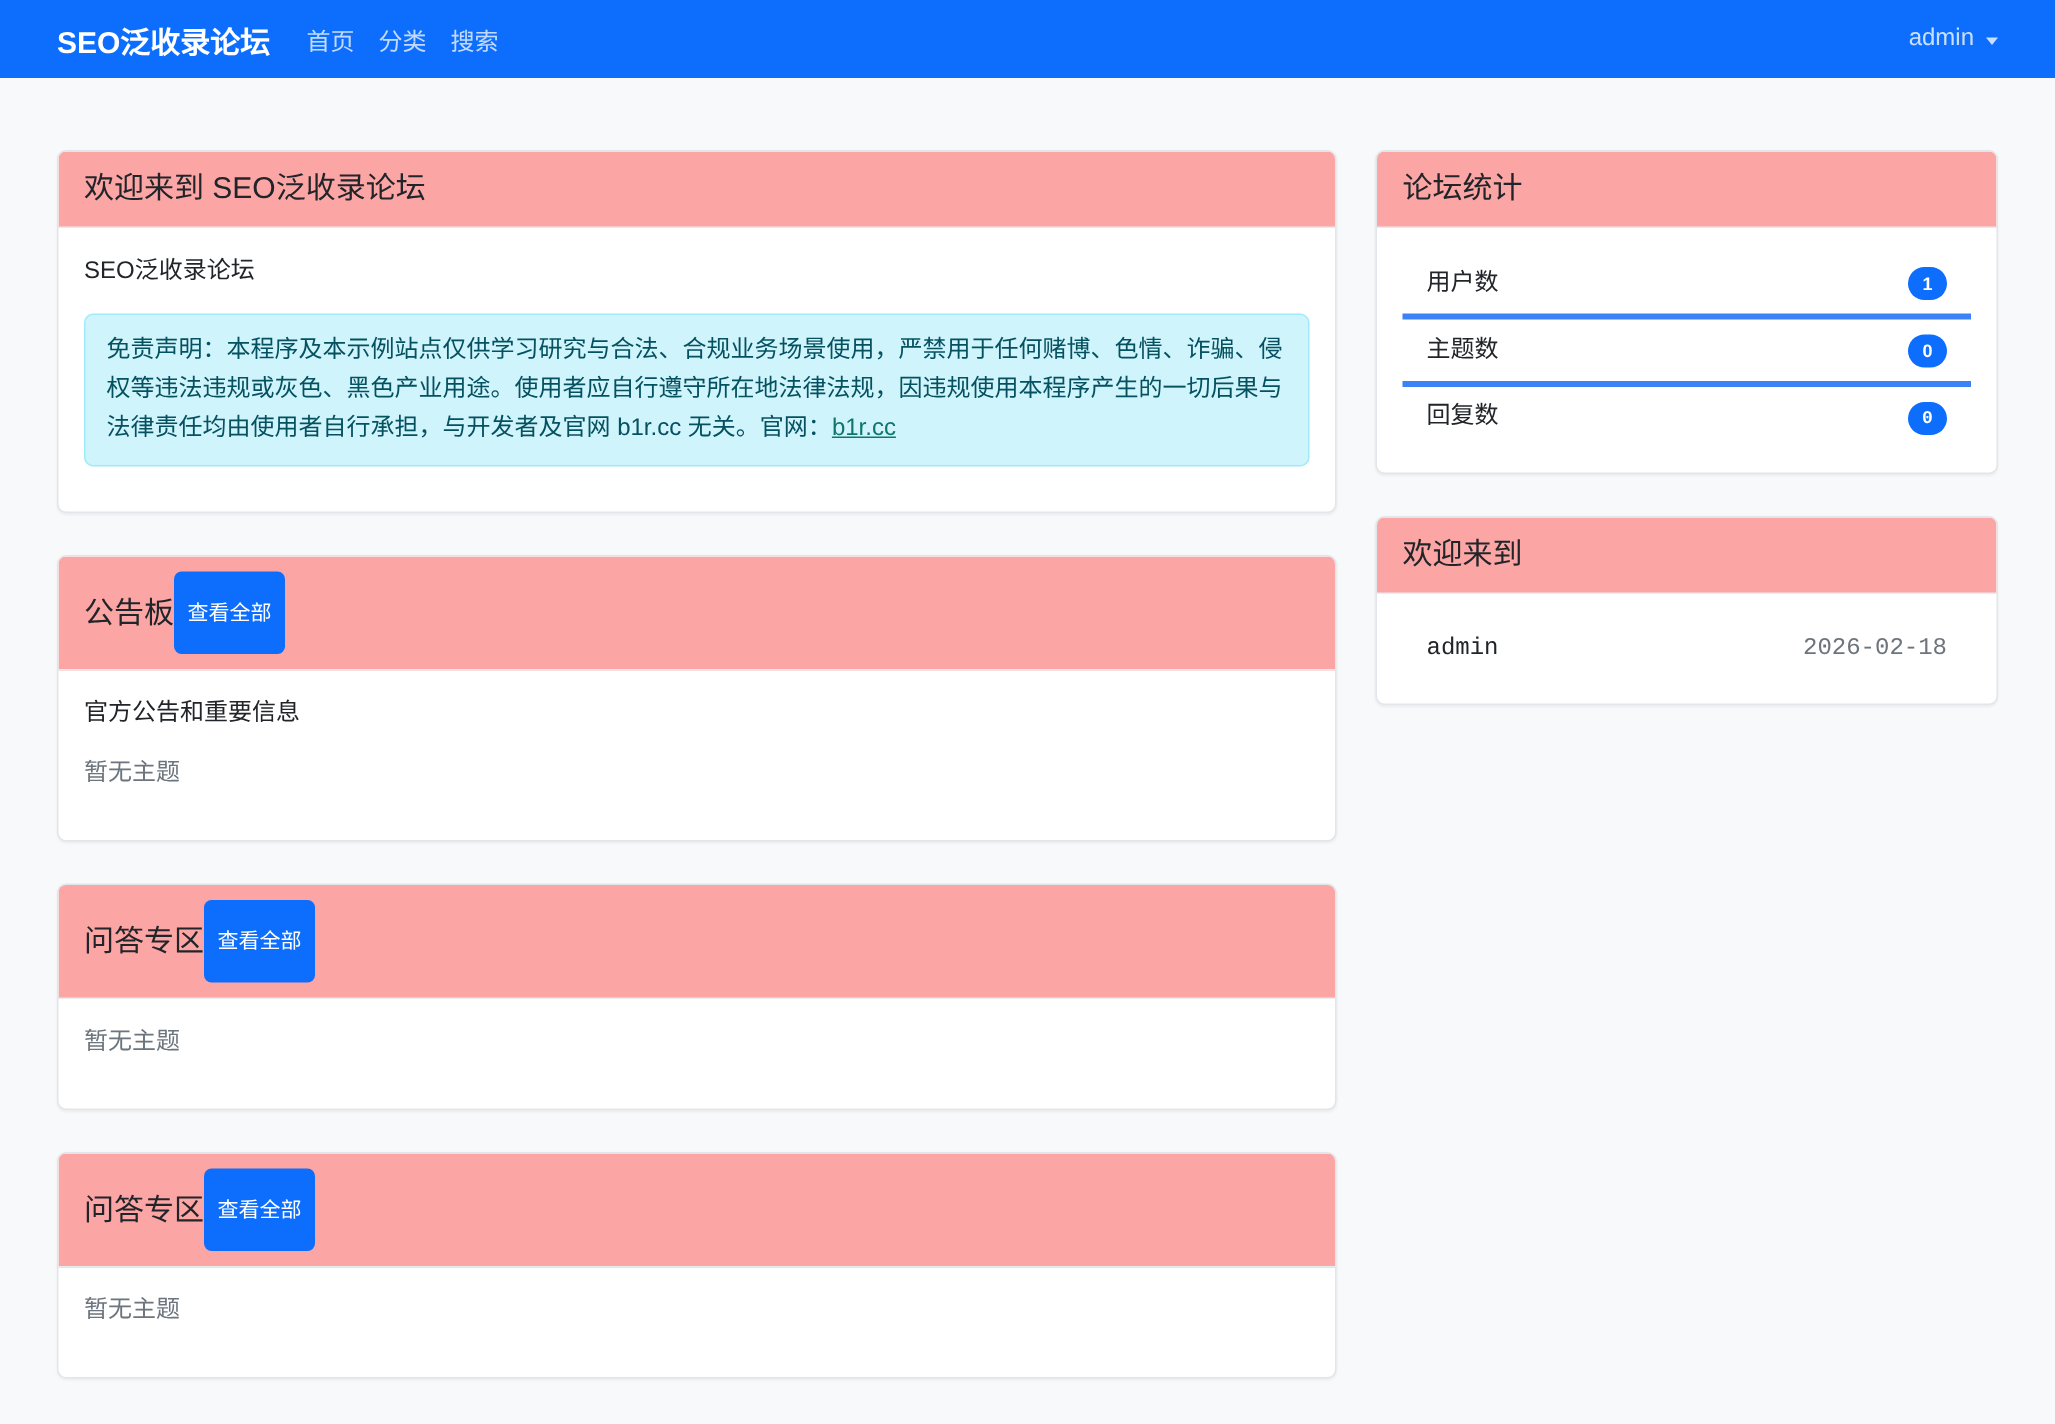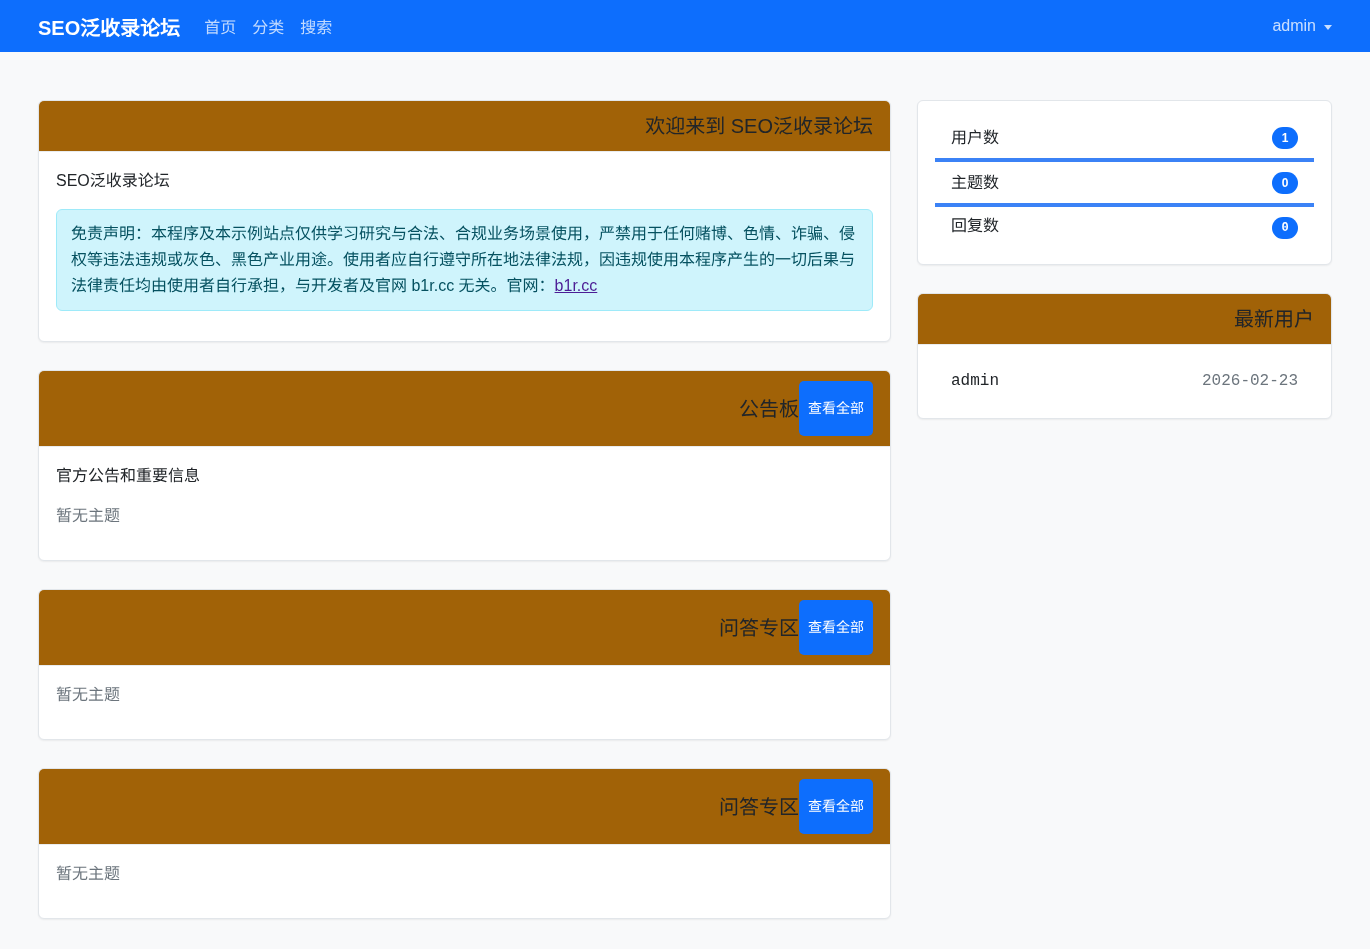--- a/index.html
+++ b/index.html
@@ -45,43 +45,43 @@
   }
   .col-main { flex: 0 0 853px; width: 853px; }
   .col-side { flex: 1; min-width: 0; }
 
   
   .card {
     background: #ffffff; border: 1px solid #e2e6ea; border-radius: 6px;
     box-shadow: 0 1px 2px rgba(0,0,0,.06); margin-bottom: 28px; overflow: hidden;
   }
   .card-header {
-    background: #a16207; border-bottom: 1px solid #e9ecef;
-    padding: 12px 17px; display: flex; align-items: center; justify-content: flex-end;
+    background: #fca5a5; border-bottom: 1px solid #e9ecef;
+    padding: 12px 17px; display: flex; align-items: center; justify-content: flex-start;
   }
   .card-header.slim { padding: 10px 17px; }
   .card-title { font-size: 20px; font-weight: 500; margin: 0; line-height: 26px; }
   .card-body { padding: 16px 17px; }
   .card-body p { margin: 0 0 16px; line-height: 25px; }
   .card-body p.desc { margin-bottom: 15px; }
   .text-muted { color: #6c757d; }
 
   .btn-primary {
     background: #0d6efd; color: #fff; font-size: 14px; line-height: 21px;
     padding: 17px 9px; border: none; border-radius: 5px; cursor: pointer;
     font-family: inherit; white-space: nowrap;
   }
 
   
   .alert-info {
     background: #cff4fc; border: 1px solid #9eeaf9; color: #055160;
     padding: 11px 14px; border-radius: 6px; line-height: 26px;
     margin: 0 0 14px;
   }
-  .alert-info a { color: #4c1d95; text-decoration: underline; cursor: pointer; }
+  .alert-info a { color: #0f766e; text-decoration: underline; cursor: pointer; }
 
   
   .list-flush { list-style: none; margin: 0; padding: 0; }
   .list-item {
     display: flex; justify-content: space-between; align-items: center;
     padding: 8px 16px; border-bottom: 4px solid #3b82f6; line-height: 25px;
   }
   .list-item:last-child { border-bottom: none; font-family: Liberation Mono, monospace; }
   .badge {
     background: #0d6efd; color: #fff; border-radius: 50rem;
@@ -151,46 +151,49 @@
       <div class="card-body">
         <p class="text-muted">暂无主题</p>
       </div>
     </div>
 
   </div>
 
   <div class="col-side">
 
     <div class="card">
+      <div class="card-header">
+        <h2 class="card-title">论坛统计</h2>
+      </div>
       <div class="card-body">
         <ul class="list-flush">
           <li class="list-item">
             <span>用户数</span>
             <span class="badge">1</span>
           </li>
           <li class="list-item">
             <span>主题数</span>
             <span class="badge">0</span>
           </li>
           <li class="list-item">
             <span>回复数</span>
             <span class="badge">0</span>
           </li>
         </ul>
       </div>
     </div>
 
     <div class="card">
       <div class="card-header">
-        <h2 class="card-title">最新用户</h2>
+        <h2 class="card-title">欢迎来到</h2>
       </div>
       <div class="card-body">
         <ul class="list-flush">
           <li class="list-item">
             <span>admin</span>
-            <span class="text-muted">2026-02-23</span>
+            <span class="text-muted">2026-02-18</span>
           </li>
         </ul>
       </div>
     </div>
 
   </div>
 </div>
 
 </body></html>

